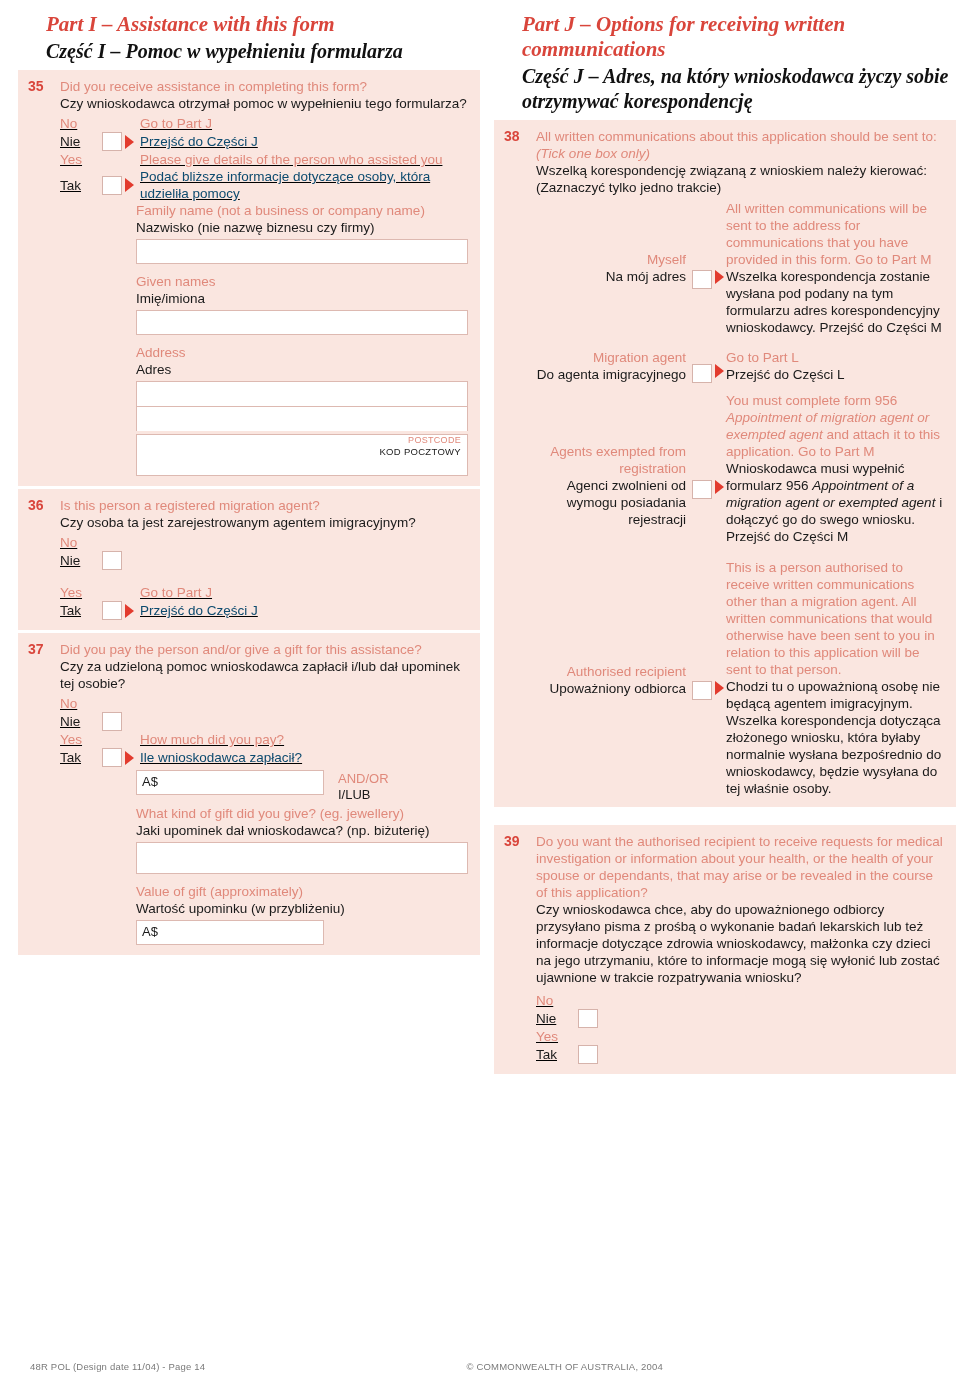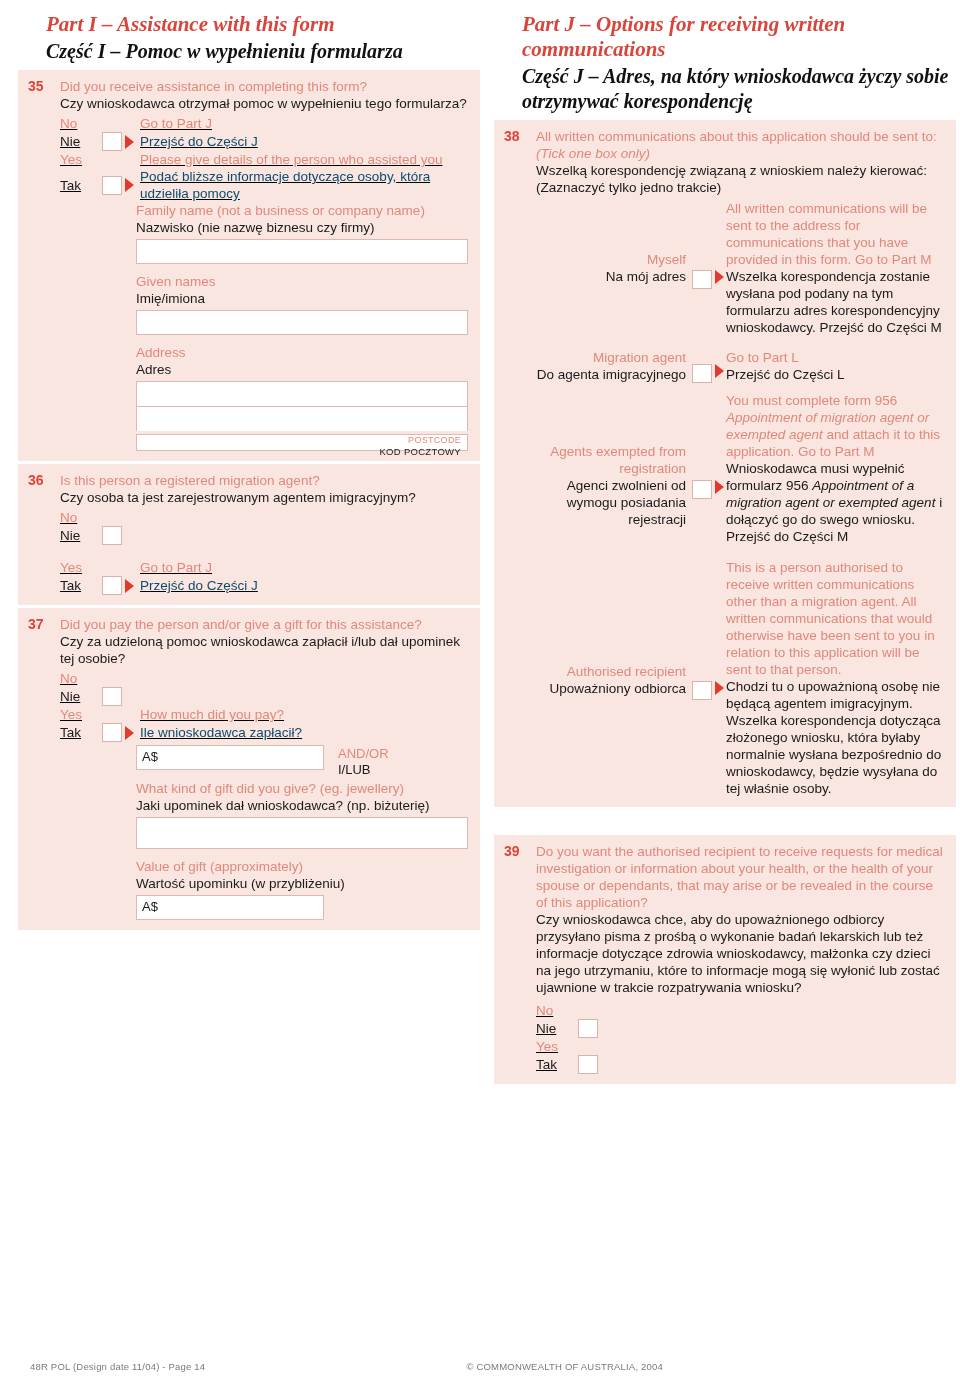--- a/index.html
+++ b/index.html
@@ -90,21 +90,21 @@
     box-sizing:border-box;
     height:25px;
     margin-top:3px;
     font-size:13px;
     color:#1a1a1a;
     padding:3px 5px 0 5px;
   }
   .field.narrow{width:188px;}
   .field.addr{border-bottom:none;margin-top:0;}
   .field.addr-first{margin-top:3px;}
-  .field.postcode{position:relative;height:17px;text-decoration:underline;}
+  .field.postcode{position:relative;height:42px;text-decoration:underline;}
   .postcode-lab{
     position:absolute;right:6px;top:-1px;
     text-align:right;line-height:12px;
   }
   .postcode-lab .en{font-size:9px;color:#e0897b;display:block;letter-spacing:.3px;}
   .postcode-lab .pl{font-size:9.5px;color:#1a1a1a;display:block;letter-spacing:.3px;}
 
   .label-group{margin-top:9px;}
   .label-group:first-child{margin-top:0;}
 
@@ -381,21 +381,21 @@
             <span class="arrow"></span>
           </div>
           <div class="opt-desc">
             <span class="en">This is a person authorised to receive written communications other than a migration agent. All written communications that would otherwise have been sent to you in relation to this application will be sent to that person.</span><br>
             <span class="pl">Chodzi tu o upoważnioną osobę nie będącą agentem imigracyjnym. Wszelka korespondencja dotycząca złożonego wniosku, która byłaby normalnie wysłana bezpośrednio do wnioskodawcy, będzie wysyłana do tej właśnie osoby.</span>
           </div>
         </div>
       </div>
     </div>
 
-    <div class="qblock" style="margin-top:28px;">
+    <div class="qblock" style="margin-top:18px;">
       <div class="qnum">39</div>
       <div class="qbody">
         <p class="t en">Do you want the authorised recipient to receive requests for medical investigation or information about your health, or the health of your spouse or dependants, that may arise or be revealed in the course of this application?</p>
         <p class="t pl">Czy wnioskodawca chce, aby do upoważnionego odbiorcy przysyłano pisma z prośbą o wykonanie badań lekarskich lub też informacje dotyczące zdrowia wnioskodawcy, małżonka czy dzieci na jego utrzymaniu, które to informacje mogą się wyłonić lub zostać ujawnione w trakcie rozpatrywania wniosku?</p>
 
         <div class="answer-grid" style="margin-top:6px;">
           <div class="arow">
             <div class="alabel en">No</div>
             <div class="abox-cell"></div>
           </div>

